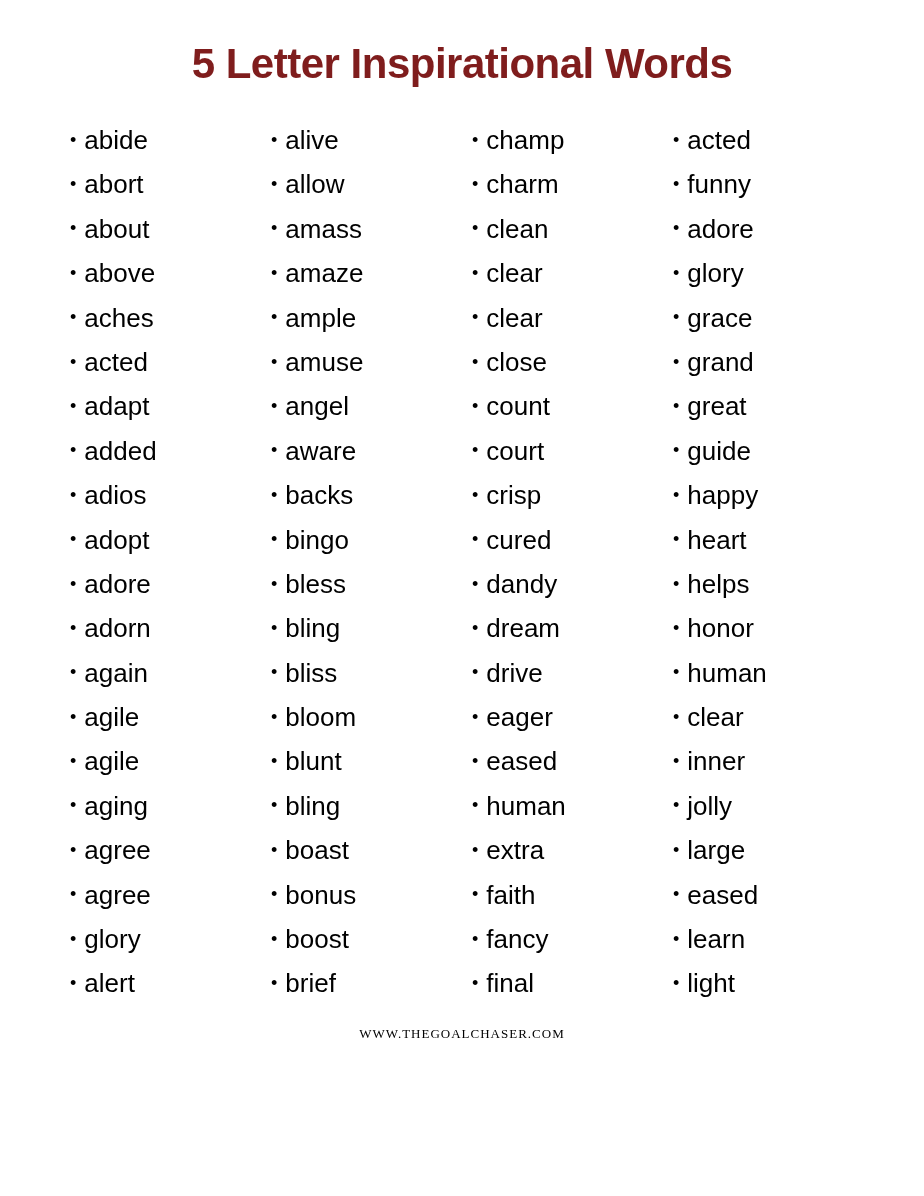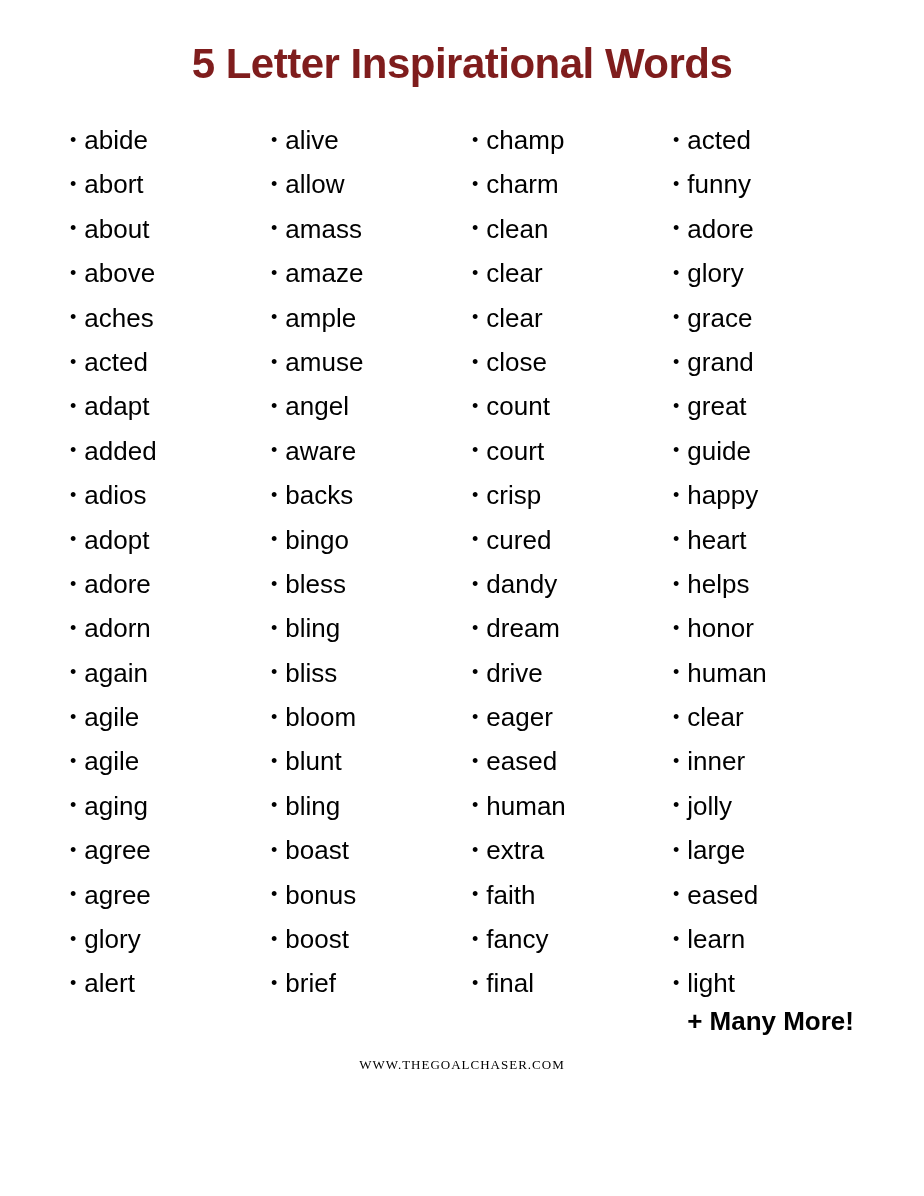--- a/index.html
+++ b/index.html
@@ -415,18 +415,17 @@
           <span class="word-text">eased</span>
         </div>
         <div class="word-item">
           <span class="bullet">•</span>
           <span class="word-text">learn</span>
         </div>
         <div class="word-item">
           <span class="bullet">•</span>
           <span class="word-text">light</span>
         </div>
-        <div class="many-more">+ Many More!</div>
       </div>
     </div>
 
   <div class="website-footer">WWW.THEGOALCHASER.COM</div>
 </div>
 
 </body></html>

